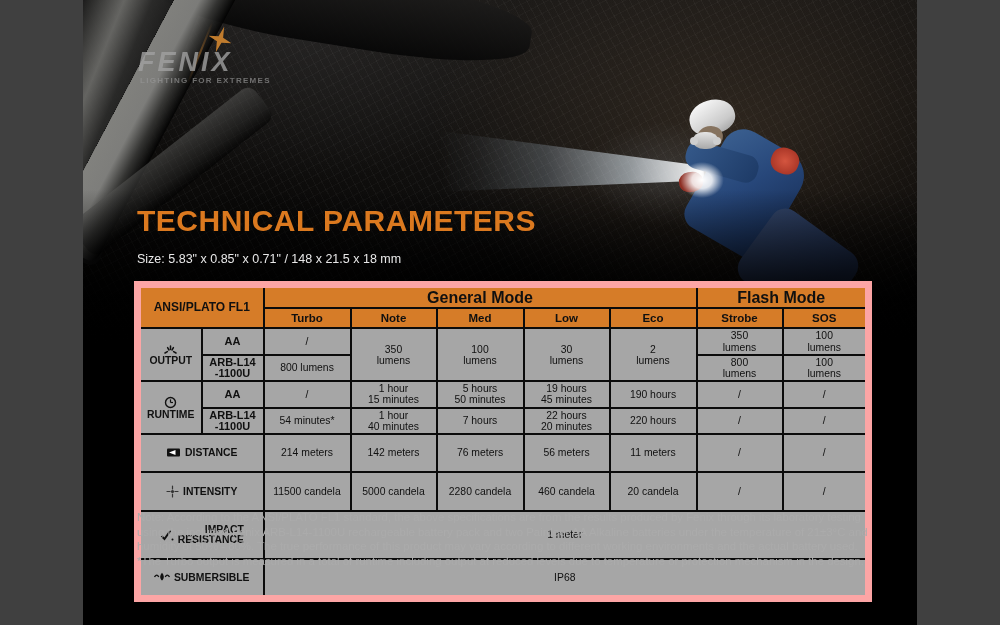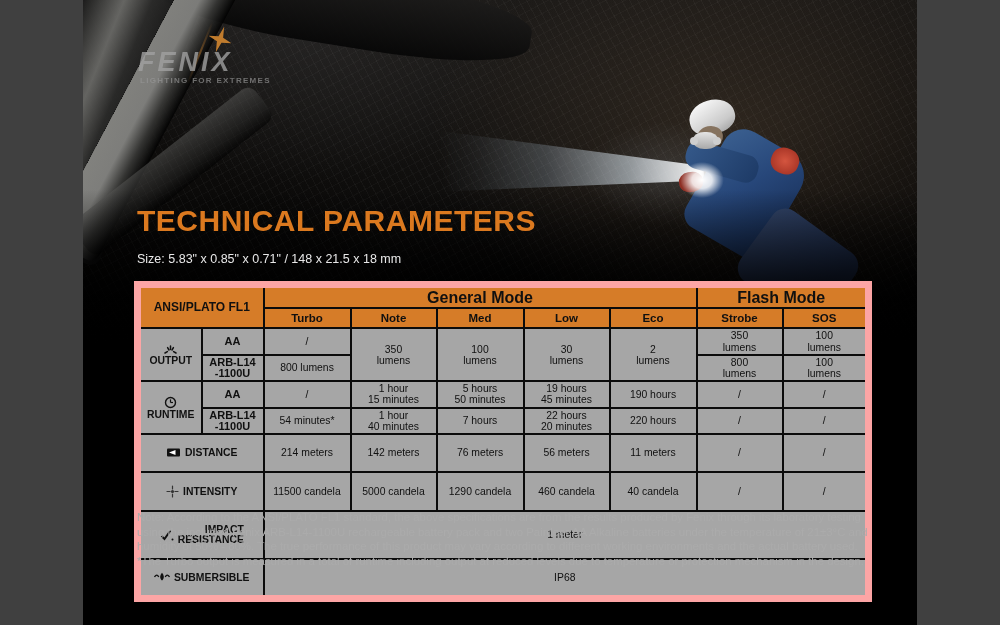--- a/index.html
+++ b/index.html
@@ -264,23 +264,23 @@
                     <line x1="1" y1="6.5" x2="4" y2="6.5"></line>
                       <line x1="9" y1="6.5" x2="12" y2="6.5"></line>
                   </g>
                   <circle cx="6.5" cy="6.5" r="1.6" fill="#333"></circle>
                 </svg>
                 <span>INTENSITY</span>
               </div>
             </td>
             <td>11500 candela</td>
             <td>5000 candela</td>
-            <td>1290 candela</td>
+            <td>2280 candela</td>
             <td>460 candela</td>
-            <td>40 candela</td>
+            <td>20 candela</td>
             <td>/</td>
             <td>/</td>
           </tr>
 
           <tr style="height:20px">
             <td class="lab" colspan="2">
               <div class="labrow">
                 <svg class="ic" width="14" height="12" viewBox="0 0 14 12">
                   <polyline points="1.5,7 4.5,10 10.5,1.5" fill="none" stroke="#111" stroke-width="2"></polyline>
                   <circle cx="12.5" cy="10.5" r="1" fill="#111"></circle>

